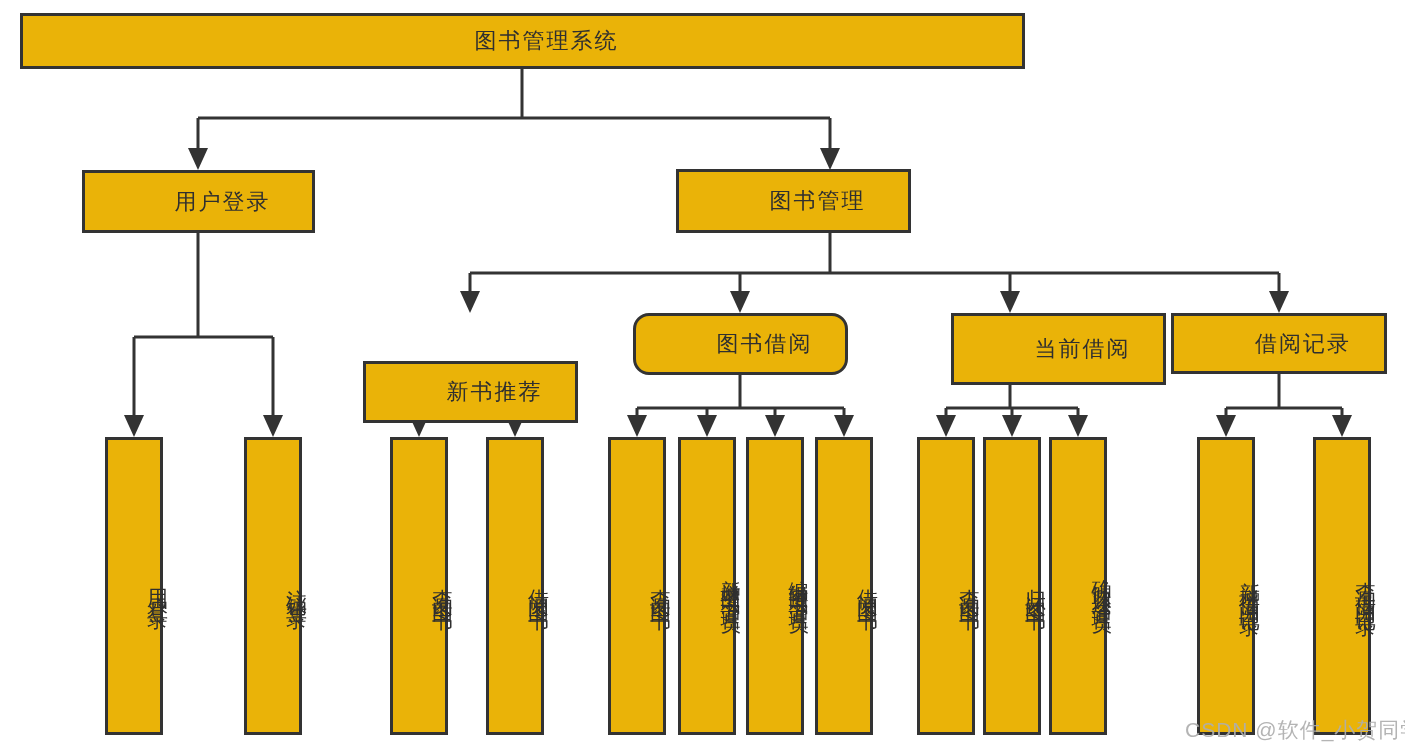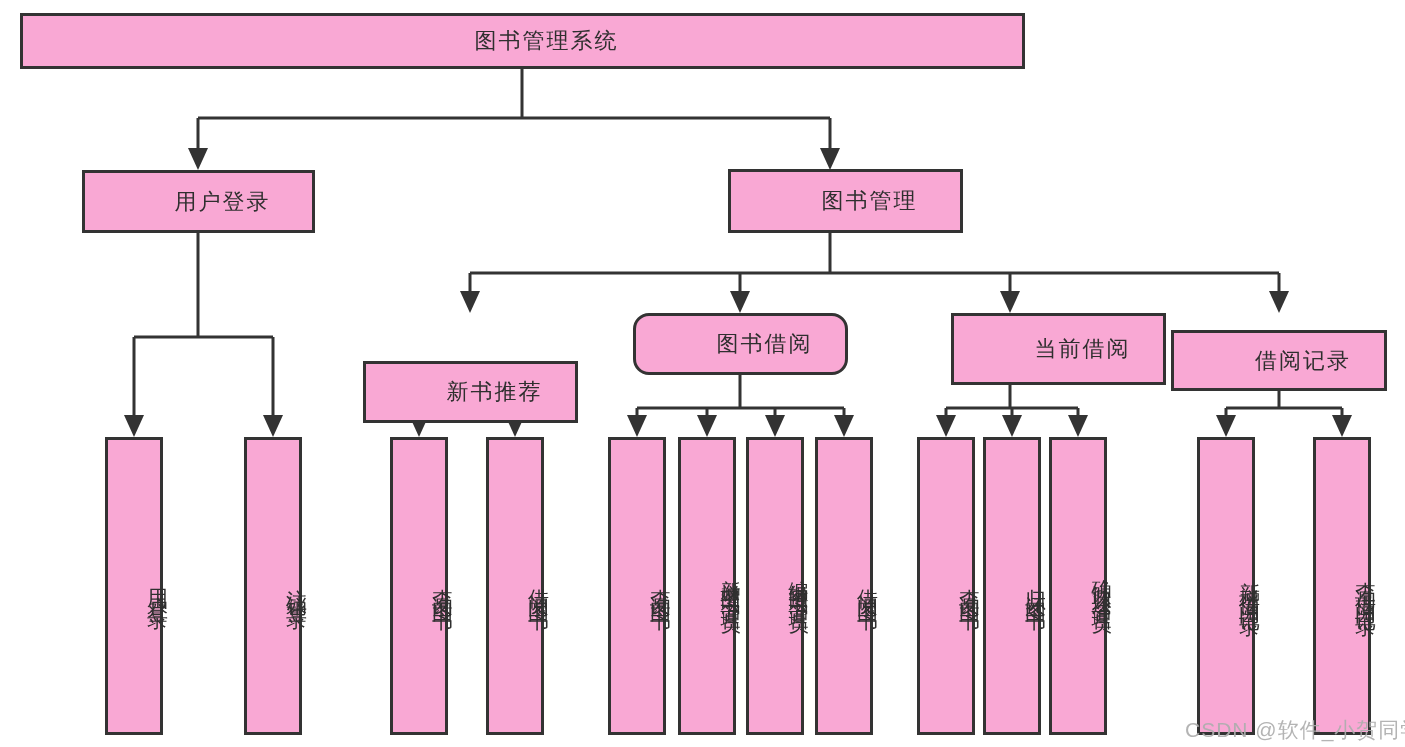--- a/index.html
+++ b/index.html
@@ -12,38 +12,38 @@
   body{font-family:"Liberation Sans","DejaVu Sans",sans-serif;}
   .canvas{
     position:relative;width:1405px;height:747px;background:var(--background);
     overflow:hidden;
   }
   .connectors{position:absolute;left:0;top:0;width:1405px;height:747px;}
   .connectors path{stroke:var(--line);stroke-width:3;fill:none;}
   .connectors polygon{fill:var(--line);stroke:none;}
   .box{
     position:absolute;box-sizing:border-box;border:3px solid var(--line);
-    background:#f9a8d4;display:flex;align-items:center;justify-content:center;
+    background:#eab308;display:flex;align-items:center;justify-content:center;
     color:var(--text);font-size:22px;letter-spacing:2px;white-space:nowrap;padding-left:48px;
   }
   .leaf{font-size:21px;letter-spacing:0;}
   .leaf span{
     writing-mode:vertical-rl;letter-spacing:7px;line-height:1;
     display:block;
   }
   
   .n-root{left:20px;top:13px;width:1005px;height:56px;}
   
   .n-userlogin{left:82px;top:170px;width:233px;height:63px;}
-  .n-bookmgmt{left:728px;top:169px;width:235px;height:64px;}
+  .n-bookmgmt{left:676px;top:169px;width:235px;height:64px;}
   
   .n-newbook{left:363px;top:313px;width:215px;height:62px;margin-top:48px;}
   .n-bookborrow{left:633px;top:313px;width:215px;height:62px;border-radius:16px;}
   .n-currentborrow{left:903px;top:313px;width:215px;height:72px;margin-left:48px;}
-  .n-borrowrecord{left:1171px;top:313px;width:216px;height:61px;margin-top:17px;}
+  .n-borrowrecord{left:1171px;top:313px;width:216px;height:61px;}
   
   .lf{top:437px;width:58px;height:298px;}
   .lf-ul1{left:105px;} .lf-ul2{left:244px;}
   .lf-nb1{left:390px;} .lf-nb2{left:486px;}
   .lf-bb1{left:608px;} .lf-bb2{left:678px;} .lf-bb3{left:746px;} .lf-bb4{left:815px;}
   .lf-cb1{left:917px;} .lf-cb2{left:983px;} .lf-cb3{left:1049px;}
   .lf-br1{left:1197px;} .lf-br2{left:1313px;}
   .lf-long span{letter-spacing:5px;font-size:20px;}
   .watermark{
     position:absolute;left:1185px;top:716px;font-size:21px;

